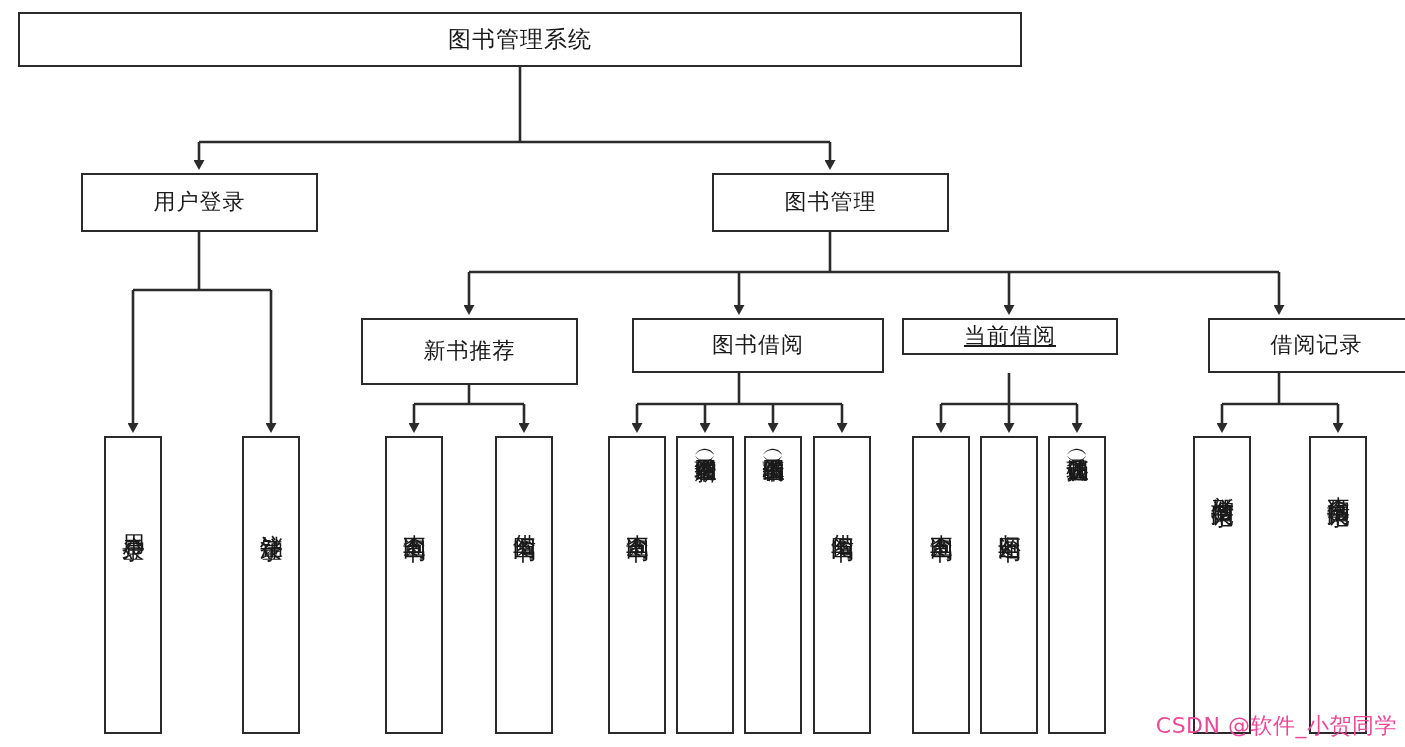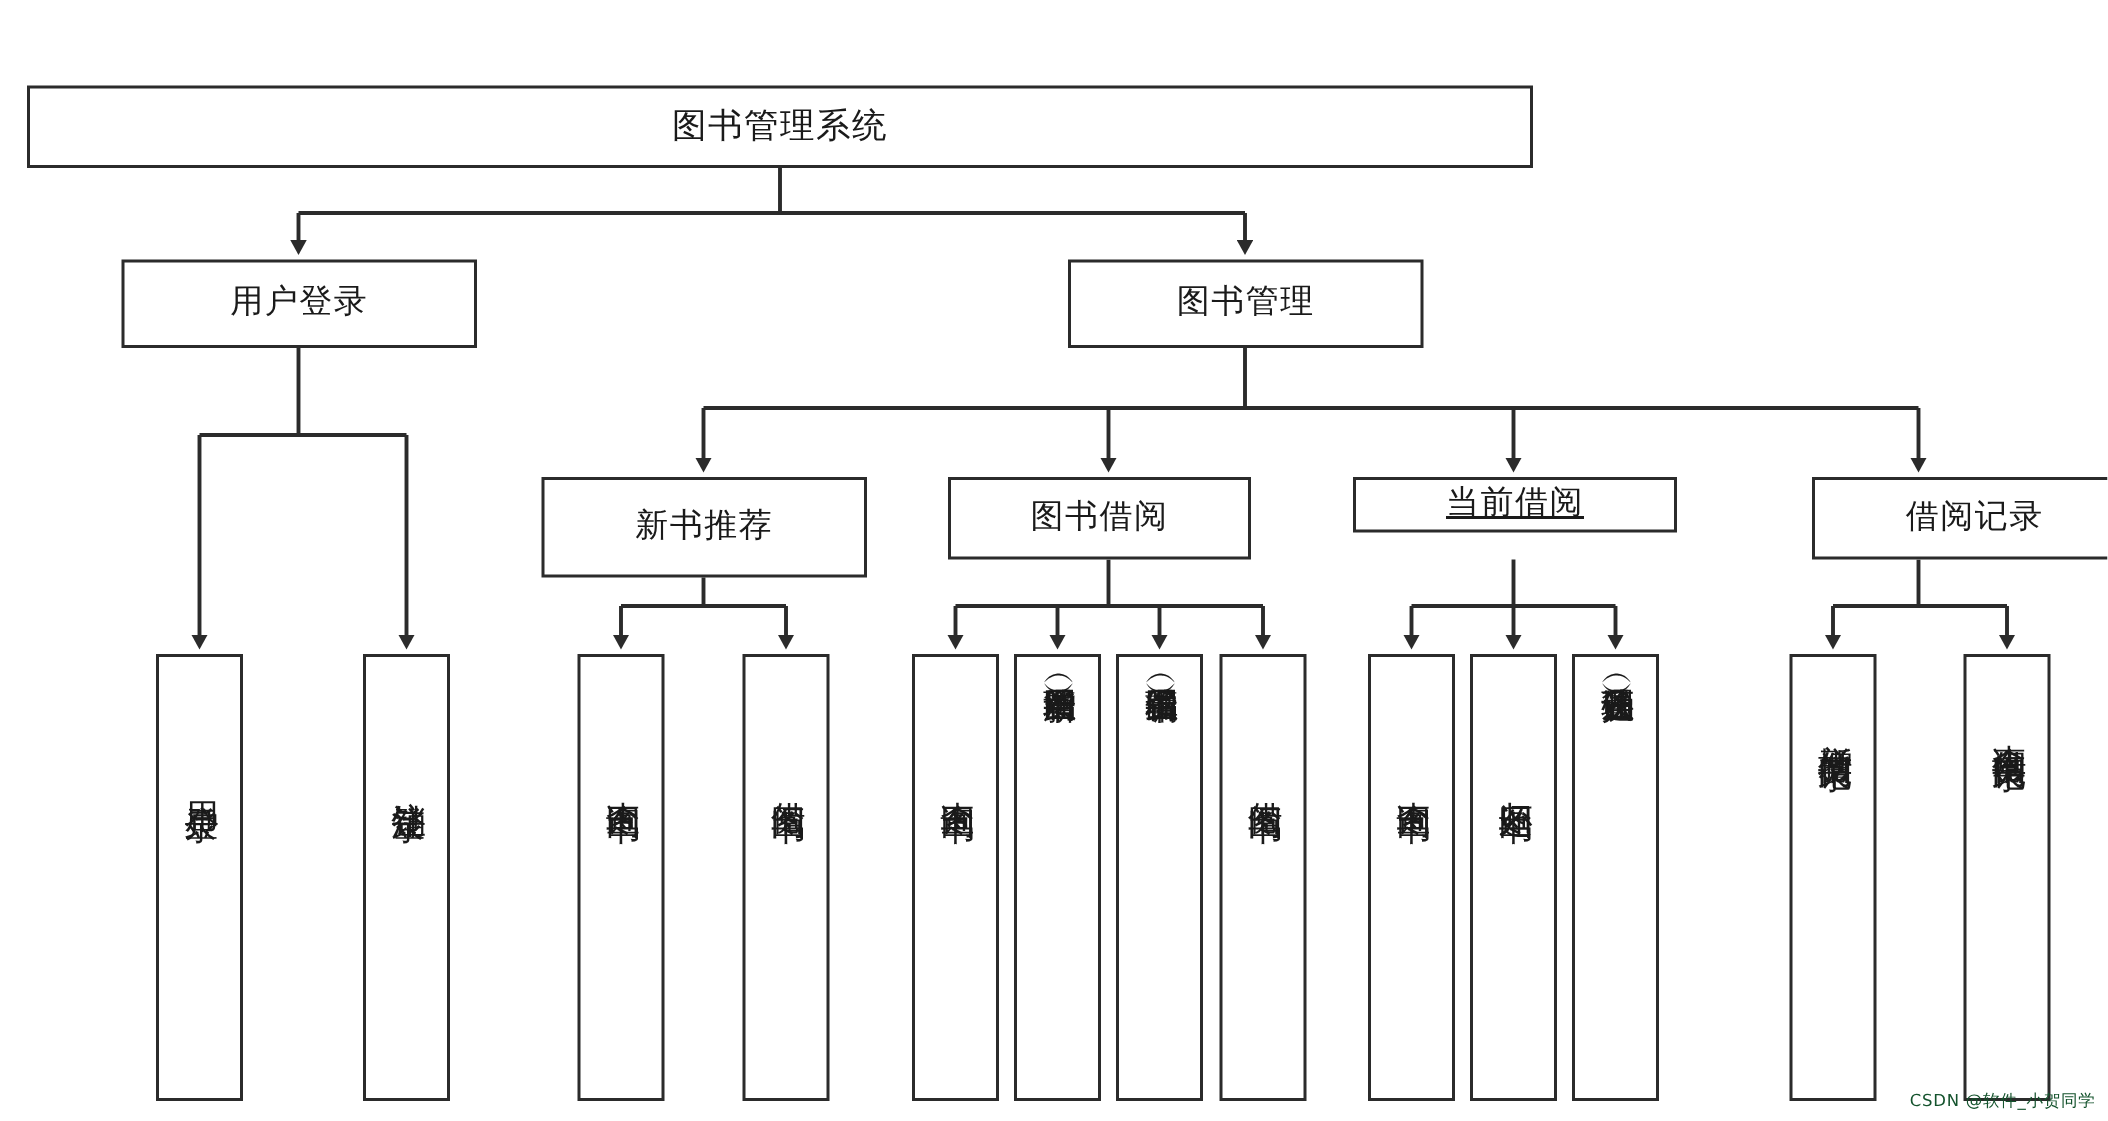--- a/index.html
+++ b/index.html
@@ -66,22 +66,22 @@
     max-height: 100%;
   }
   .node.v.tall .label {
     font-size: 22px;
     letter-spacing: 0px;
   }
   #watermark {
     position: absolute;
     right: 8px;
     bottom: 6px;
-    font-size: 11px;
-    color: #14532d;
+    font-size: 22px;
+    color: #ec4899;
     letter-spacing: 0.5px;
     z-index: 3;
     white-space: nowrap;
   }
 </style>
 </head>
 <body>
 
 <div id="canvas">
 
@@ -128,35 +128,35 @@
       <path d="M1009,404 L1009,425" marker-end="url(#arrow)"></path>
       <path d="M1077,404 L1077,425" marker-end="url(#arrow)"></path>
 
       <path d="M1279,373 L1279,404"></path>
       <path d="M1222,404 L1338,404"></path>
       <path d="M1222,404 L1222,425" marker-end="url(#arrow)"></path>
       <path d="M1338,404 L1338,425" marker-end="url(#arrow)"></path>
     </g>
   </svg>
 
-  <div class="node h root" style="left:18px; top:12px; width:1004px; height:55px;margin-top:45px;">
+  <div class="node h root" style="left:18px; top:12px; width:1004px; height:55px;">
     <span class="label">图书管理系统</span>
   </div>
 
   <div class="node h" style="left:81px; top:173px; width:237px; height:59px;">
     <span class="label">用户登录</span>
   </div>
   <div class="node h" style="left:712px; top:173px; width:237px; height:59px;">
     <span class="label">图书管理</span>
   </div>
 
   <div class="node h" style="left:361px; top:318px; width:217px; height:67px;">
     <span class="label">新书推荐</span>
   </div>
-  <div class="node h" style="left:632px; top:318px; width:202px; height:55px;">
+  <div class="node h" style="left:632px; top:318px; width:252px; height:55px;">
     <span class="label">图书借阅</span>
   </div>
   <div class="node h" style="left:902px; top:318px; width:216px; height:37px;text-decoration:underline;">
     <span class="label">当前借阅</span>
   </div>
   <div class="node h" style="left:1171px; top:318px; width:217px; height:55px;margin-left:37px;">
     <span class="label">借阅记录</span>
   </div>
 
   <div class="node v" style="left:104px; top:436px; width:58px; height:298px; padding-top:78px;">

